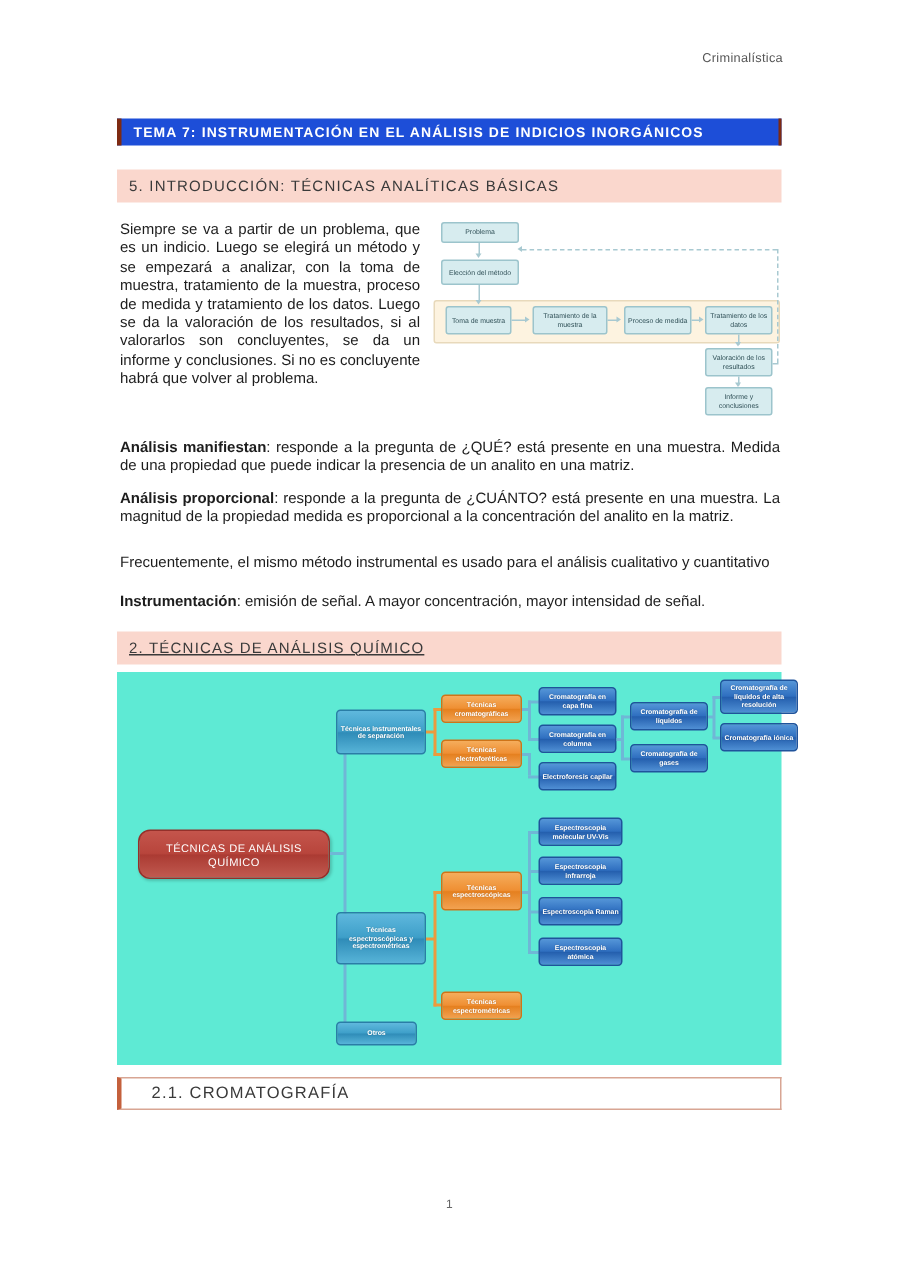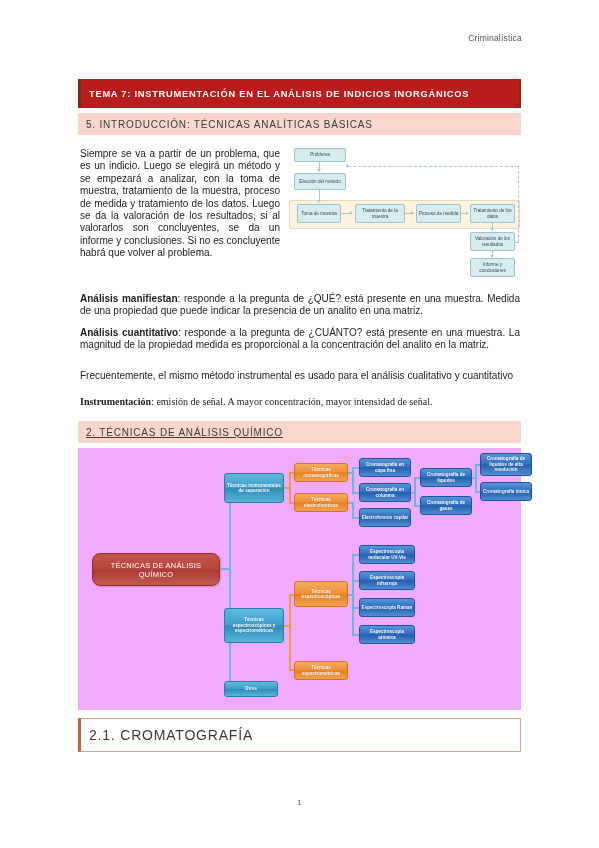--- a/index.html
+++ b/index.html
@@ -18,60 +18,60 @@
     position:absolute;top:33px;right:77px;
     font-size:8.5px;color:#555;letter-spacing:.2px;
   }
 
   
   .banner{
     position:absolute;left:78px;width:443px;
     box-sizing:border-box;
   }
   .banner-dark{
-    top:79px;height:29px;
-    background:#b91c1c;
+    top:79px;height:18px;
+    background:#1d4ed8;
     border-left:3px solid #7e2a12;
     border-right:2px solid #7e2a12;
     color:#fff;
     font-size:9.3px;font-weight:bold;letter-spacing:.75px;
     display:flex;align-items:center;padding-left:8px;
   }
   .banner-pink{
     background:#fad7cd;
     color:#3a3a3a;
     font-size:10px;letter-spacing:.8px;
     display:flex;align-items:center;padding-left:8px;
   }
   #sec1{top:113px;height:22px;}
   #sec2{top:421px;height:22px;text-decoration:underline;}
 
   .banner-sub{
     position:absolute;left:78px;width:443px;box-sizing:border-box;
-    top:718px;height:34px;
+    top:718px;height:22px;
     background:#ffffff;
     border:1px solid #d8a593;
     border-left:3px solid #c4603c;
-    color:#3a3a3a;font-size:14px;letter-spacing:.8px;
-    display:flex;align-items:center;padding-left:8px;
+    color:#3a3a3a;font-size:11px;letter-spacing:.8px;
+    display:flex;align-items:center;padding-left:20px;
   }
 
   
   .ptxt{
     position:absolute;
     font-size:10px;line-height:12.4px;color:#1d1d1d;
     text-align:justify;
   }
   .ptxt b{font-weight:bold;}
 
   #p-intro{left:80px;top:148px;width:200px;}
   #p-cual{left:80px;top:293px;width:440px;}
   #p-cuant{left:80px;top:327px;width:440px;}
   #p-frec{left:80px;top:370px;width:440px;}
-  #p-instr{left:80px;top:396px;width:440px;font-family:Liberation Serif, serif;}
+  #p-instr{left:80px;top:396px;width:440px;}
   #p-crom{left:80px;top:749px;width:440px;}
 
   .pagenum{
     position:absolute;left:0;right:0;top:798px;
     text-align:center;font-size:8px;color:#666;
   }
 
   
   #flow1{position:absolute;left:288px;top:146px;width:232px;height:136px;}
   #flow1 .band{
@@ -110,21 +110,21 @@
   .farrow-d{
     position:absolute;width:0;height:0;
     border-top:3px solid #a8c9d1;
     border-left:2.5px solid transparent;
     border-right:2.5px solid transparent;
   }
 
   
   #diag{
     position:absolute;left:78px;top:448px;width:443px;height:262px;
-    background:#f0abfc;
+    background:#5eead4;
   }
   .node{
     position:absolute;box-sizing:border-box;
     display:flex;align-items:center;justify-content:center;
     text-align:center;color:#ffffff;font-weight:bold;
     border-radius:3px;padding:1px;
   }
   .n-blue{
     background:linear-gradient(180deg,#5fb8dd 0%,#3e9fc9 48%,#2f8cb8 52%,#57b4d8 100%);
     border:1px solid #2a7da6;
@@ -226,21 +226,21 @@
     <div class="farrow-d" style="left:202px;top:109px;"></div>
 
     <div class="fdash" style="left:60px;top:20px;width:170px;"></div>
     <div style="position:absolute;left:230px;top:20px;width:0;height:76px;border-left:1px dashed #a8c9d1;"></div>
     <div class="fdash" style="left:227px;top:96px;width:4px;"></div>
     <div style="position:absolute;left:57px;top:18px;width:0;height:0;border-right:3px solid #a8c9d1;border-top:2.5px solid transparent;border-bottom:2.5px solid transparent;"></div>
   </div>
 
   <div class="ptxt" id="p-cual"><b>Análisis manifiestan</b><span>: responde a la pregunta de ¿QUÉ? está presente en una muestra. Medida de una propiedad que puede indicar la presencia de un analito en una matriz.</span></div>
 
-  <div class="ptxt" id="p-cuant"><b>Análisis cuantitativo</b><span>: responde a la pregunta de ¿CUÁNTO? está presente en una muestra. La magnitud de la propiedad medida es proporcional a la concentración del analito en la matriz.</span></div>
+  <div class="ptxt" id="p-cuant"><b>Análisis proporcional</b><span>: responde a la pregunta de ¿CUÁNTO? está presente en una muestra. La magnitud de la propiedad medida es proporcional a la concentración del analito en la matriz.</span></div>
 
   <div class="ptxt" id="p-frec">Frecuentemente, el mismo método instrumental es usado para el análisis cualitativo y cuantitativo</div>
 
   <div class="ptxt" id="p-instr"><b>Instrumentación</b><span>: emisión de señal. A mayor concentración, mayor intensidad de señal.</span></div>
 
   <div class="banner banner-pink" id="sec2">2. TÉCNICAS DE ANÁLISIS QUÍMICO</div>
 
   <div id="diag">
 
     <div class="node n-red" id="d-root">TÉCNICAS DE ANÁLISIS QUÍMICO</div>

